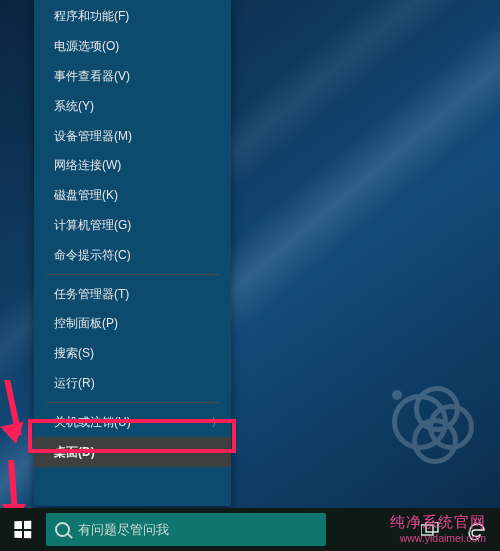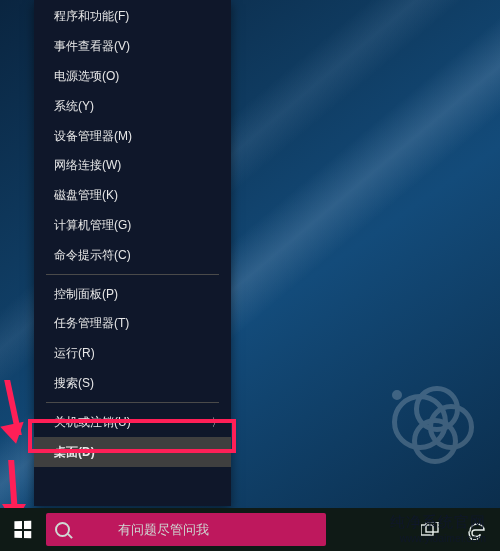--- a/index.html
+++ b/index.html
@@ -18,21 +18,21 @@
         linear-gradient( -40deg, rgba(255,255,255,0) 60%, rgba(180,210,240,0.10) 64%, rgba(255,255,255,0) 68%);
       pointer-events:none;
     }
     
     .ctx {
       position: absolute;
       left: 34px;
       top: 0;
       width: 197px;
       height: 506px;
-      background: #0f172a;
+      background: #0c4a6e;
       color: #e8e8e8;
       font-size: 12px;
       display: flex;
       flex-direction: column;
       padding-top: 2px;
       box-shadow: 0 4px 10px rgba(0,0,0,0.5);
     }
     .ctx .item {
       position: relative;
       display: flex;
@@ -105,25 +105,24 @@
       display:grid;
       grid-template: 1fr 1fr / 1fr 1fr;
       gap:2px;
       transform: perspective(30px) rotateY(-8deg);
     }
     .winlogo span { background:#ffffff; }
     .searchbox {
       display:flex; align-items:center;
       width: 280px; height: 33px;
       margin-left: 2px;
-      background: #be185d;
+      background: #0f766e;
       border-radius: 2px;
       color:#cfd9d4;
       font-size: 13px;
-      gap: 40px;
     }
     .searchbox .circ {
       width:15px; height:15px;
       border:2px solid #cfd9d4;
       border-radius:50%;
       margin:0 8px 0 9px;
       position:relative;
     }
     .searchbox .circ::after{
       content:"";
@@ -159,47 +158,47 @@
       border-radius:50%;
     }
     .wm1::before{ left:0; top:4px; width:46px; height:46px;}
     .wm1 .p2{ position:absolute; left:22px; top:-4px; width:46px; height:46px;border:5px solid #fff;border-radius:50%;}
     .wm1 .p3{ position:absolute; left:36px; top:14px; width:46px; height:46px;border:5px solid #fff;border-radius:50%;}
     .wm1 .p4{ position:absolute; left:20px; top:28px; width:46px; height:46px;border:5px solid #fff;border-radius:50%;}
     .wm2 {
       position:absolute;
       right:14px; bottom:6px;
       display:flex; flex-direction:column; align-items:flex-end;
-      color:#0f172a;
+      color:#ec4899;
       pointer-events:none;
       line-height:1.25;
     }
     .wm2 .a{ font-size:15px; letter-spacing:1px; font-weight:500; }
     .wm2 .b{ font-size:10.5px; opacity:0.9;margin-left:43px; }
   </style>
 </head>
 <body>
 
 <div class="wm1">
   <span class="p2"></span>
     <span class="p3"></span>
     <span class="p4"></span>
 </div>
 
 <div class="ctx">
   <div class="item">
       <span class="label">程序和功能(F)</span>
     </div>
   <div class="item">
+      <span class="label">电源选项(O)</span>
+    </div>
+  <div class="item">
       <span class="label">事件查看器(V)</span>
     </div>
   <div class="item">
-      <span class="label">电源选项(O)</span>
-    </div>
-  <div class="item">
       <span class="label">系统(Y)</span>
     </div>
   <div class="item">
       <span class="label">设备管理器(M)</span>
     </div>
   <div class="item">
       <span class="label">网络连接(W)</span>
     </div>
   <div class="item">
       <span class="label">磁盘管理(K)</span>
@@ -207,30 +206,30 @@
   <div class="item">
       <span class="label">计算机管理(G)</span>
     </div>
   <div class="item">
       <span class="label">命令提示符(C)</span>
     </div>
 
   <div class="sep"></div>
 
   <div class="item">
+      <span class="label">任务管理器(T)</span>
+    </div>
+  <div class="item">
       <span class="label">控制面板(P)</span>
     </div>
   <div class="item">
-      <span class="label">任务管理器(T)</span>
+      <span class="label">搜索(S)</span>
     </div>
   <div class="item">
       <span class="label">运行(R)</span>
-    </div>
-  <div class="item">
-      <span class="label">搜索(S)</span>
     </div>
 
   <div class="sep"></div>
 
   <div class="item">
     <span class="label">关机或注销(U)</span>
     <span class="chev">〉</span>
   </div>
   <div class="item sel">
     <span class="label">桌面(D)</span>

